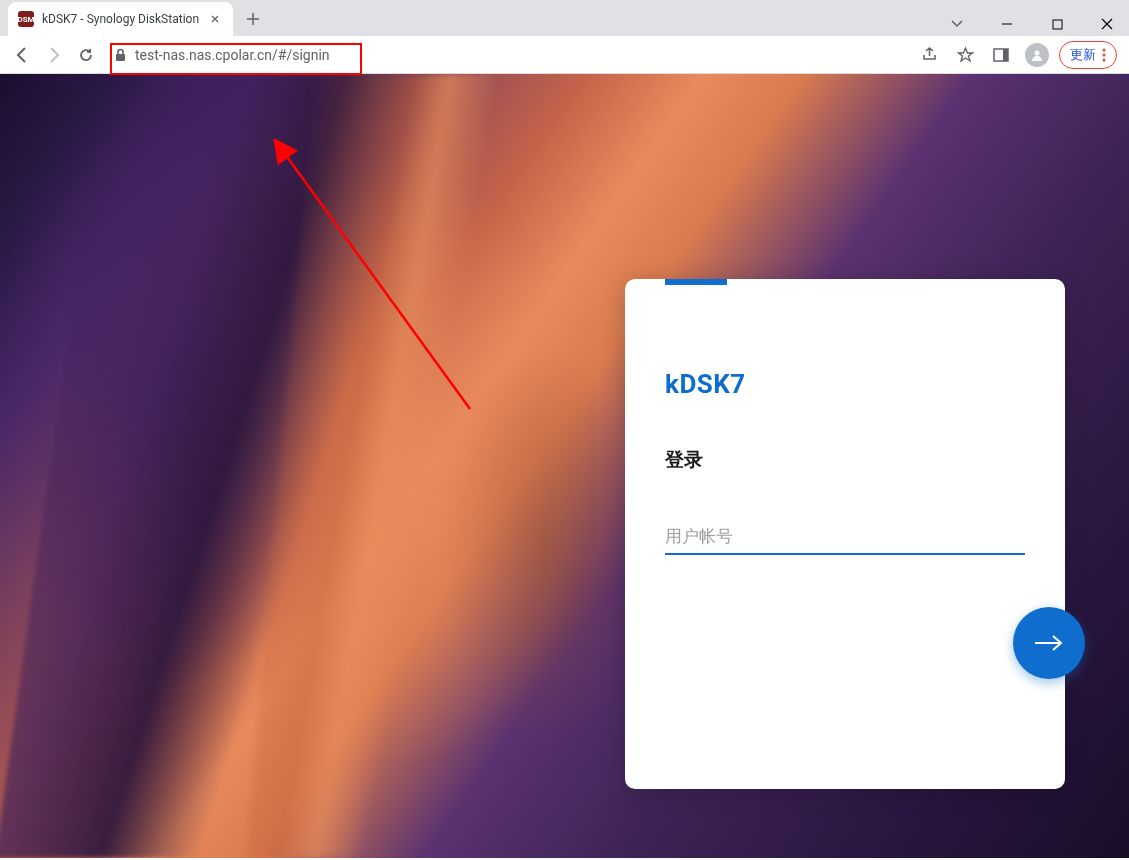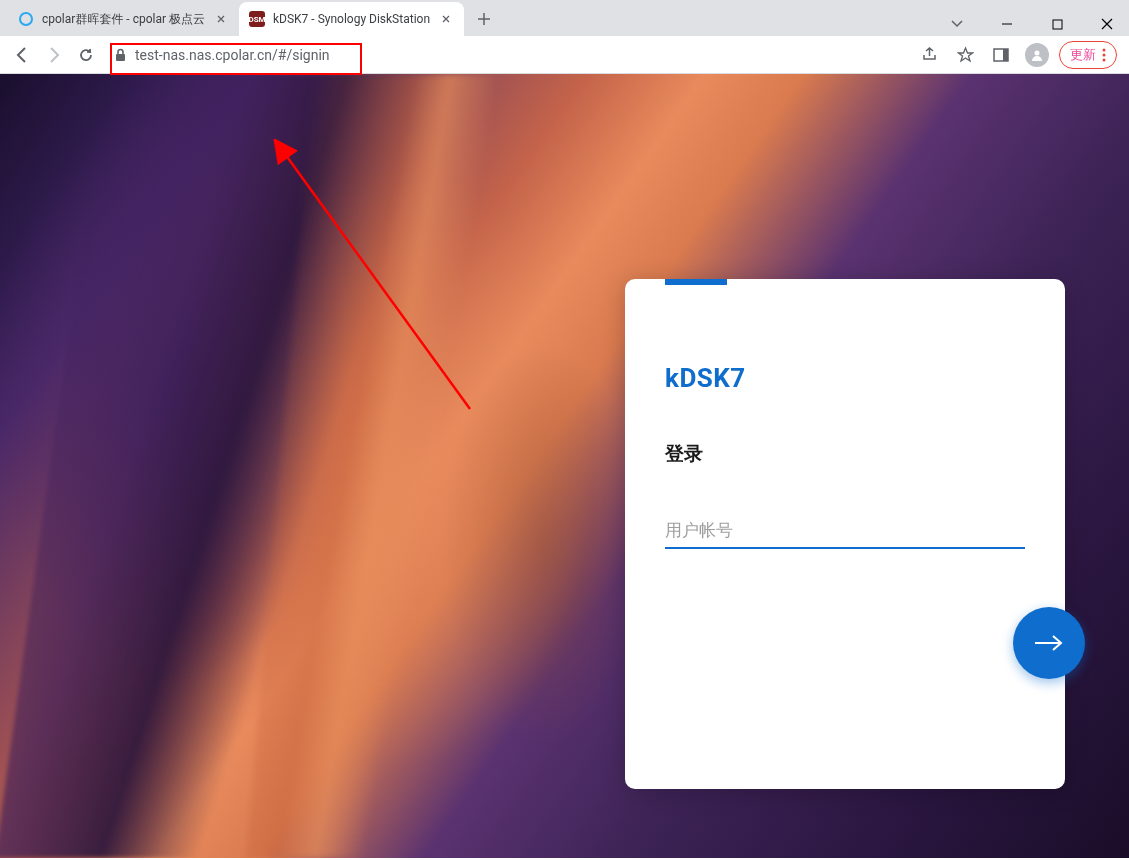--- a/index.html
+++ b/index.html
@@ -22,38 +22,38 @@
     
     .address-bar { height: 38px; background: #fff; display: flex; align-items: center; padding: 0 8px; gap: 4px; border-bottom: 1px solid #dadce0; }
     .nav-btn { width: 28px; height: 28px; display: flex; align-items: center; justify-content: center; color: #5f6368; cursor: pointer; border-radius: 50%; }
     .nav-btn.disabled { color: #bdc1c6; cursor: default; }
     .url-field { flex: 1; height: 28px; display: flex; align-items: center; padding: 0 10px; gap: 8px; font-size: 14px; color: #202124; }
     .lock-icon { color: #5f6368; font-size: 12px; }
     .url-text { flex: 1; color: #5f6368; }
     .toolbar-right { display: flex; align-items: center; gap: 8px; padding-right: 4px;}
     .toolbar-icon { width: 28px; height: 28px; display: flex; align-items: center; justify-content: center; color: #5f6368; cursor: pointer; font-size: 16px; }
     .profile-icon { width: 24px; height: 24px; background: #bdc1c6; border-radius: 50%; display:flex; align-items:center; justify-content:center;}
-    .update-btn { height: 28px; padding: 0 10px; border: 1px solid #ea4335; border-radius: 14px; display: flex; align-items: center; gap: 6px; color: #ec4899; font-size: 13px; cursor: pointer; }
+    .update-btn { height: 28px; padding: 0 10px; border: 1px solid #ea4335; border-radius: 14px; display: flex; align-items: center; gap: 6px; color: #1d4ed8; font-size: 13px; cursor: pointer; }
     .update-dots { display:flex; align-items:center; justify-content:center;}
     
     
     .url-highlight { position: absolute; top: 43px; left: 110px; width: 252px; height: 32px; border: 2px solid #ff0000; pointer-events: none; z-index: 50; }
     
     
     .red-arrow { position: absolute; top: 65px; left: 270px; width: 220px; height: 280px; pointer-events: none; z-index: 50; }
     
     
     .content { position: relative; width: 100%; height: 784px; overflow: hidden; }
     .background { position: absolute; inset: 0; background: linear-gradient(125deg, #1a0f2e 0%, #2d1a4a 8%, #4a2868 15%, #c4634a 35%, #e88a5c 42%, #d97a4f 48%, #5a3270 58%, #3d2356 70%, #2a1640 85%, #1a0d28 100%); }
     .background::before { content: ''; position: absolute; inset: 0; background: radial-gradient(ellipse 400px 600px at 35% 50%, rgba(232,138,92,0.6) 0%, transparent 50%), radial-gradient(ellipse 300px 500px at 15% 40%, rgba(74,40,104,0.8) 0%, transparent 60%), radial-gradient(ellipse 200px 400px at 48% 60%, rgba(139,69,43,0.5) 0%, transparent 50%); }
     .wave1 { position:absolute; left:50px; top:0; width:350px; height:100%; background: linear-gradient(100deg, transparent 0%, rgba(60,30,90,0.7) 30%, rgba(40,20,60,0.9) 50%, transparent 70%); transform: skewX(-8deg); filter: blur(2px);}
     .wave2 { position:absolute; left:280px; top:0; width:180px; height:100%; background: linear-gradient(95deg, transparent 0%, rgba(200,100,60,0.5) 40%, rgba(230,140,90,0.7) 55%, transparent 75%); transform: skewX(-5deg); filter: blur(3px);}
     
     
-    .login-card { position: absolute; top: 205px; left: 625px; width: 440px; height: 510px; background: #fff; border-radius: 10px; box-shadow: 0 4px 24px rgba(0,0,0,0.2); padding: 2px 40px; }
+    .login-card { position: absolute; top: 205px; left: 625px; width: 440px; height: 510px; background: #fff; border-radius: 10px; box-shadow: 0 4px 24px rgba(0,0,0,0.2); padding: 8px 40px; }
     .card-accent { position: absolute; top: 0; left: 40px; width: 62px; height: 6px; background: #0f6ecd; }
     .card-brand { color: #0f6ecd; font-size: 26px; font-weight: 700; margin-top: 82px; letter-spacing: 0.5px;}
     .card-title { color: #1a1a1a; font-size: 19px; font-weight: 700; margin-top: 48px; }
     .input-wrap { margin-top: 48px; position: relative; }
     .text-input { width: 100%; border: none; border-bottom: 2px solid #0f6ecd; padding: 6px 0; font-size: 17px; outline: none; background: transparent; }
     .text-input::placeholder { color: #9e9e9e; }
     .next-btn { position: absolute; bottom: 110px; right: -20px; width: 72px; height: 72px; background: #0f6ecd; border-radius: 50%; display: flex; align-items: center; justify-content: center; cursor: pointer; box-shadow: 0 4px 12px rgba(15,110,205,0.4); }
     
     
     svg { display: block; }
@@ -78,31 +78,20 @@
       </svg>
   </div>
   <div class="window-control">
     <svg width="12" height="12" viewBox="0 0 12 12">
         <path d="M1 1 L11 11 M11 1 L1 11" stroke="#000" stroke-width="1.2"></path>
       </svg>
   </div>
 </div>
 
 <div class="tab-bar">
-  <div class="tab">
-    <span class="tab-icon">
-        <span class="tab-favicon-circle"></span>
-      </span>
-    <span class="tab-title">cpolar群晖套件 - cpolar 极点云</span>
-    <span class="tab-close">
-      <svg width="8" height="8" viewBox="0 0 8 8">
-          <path d="M1 1 L7 7 M7 1 L1 7" stroke="#5f6368" stroke-width="1.3"></path>
-        </svg>
-    </span>
-  </div>
   <div class="tab active">
     <span class="tab-icon">
         <span class="tab-favicon-dsm">DSM</span>
       </span>
     <span class="tab-title">kDSK7 - Synology DiskStation</span>
     <span class="tab-close">
       <svg width="8" height="8" viewBox="0 0 8 8">
           <path d="M1 1 L7 7 M7 1 L1 7" stroke="#5f6368" stroke-width="1.3"></path>
         </svg>
     </span>

